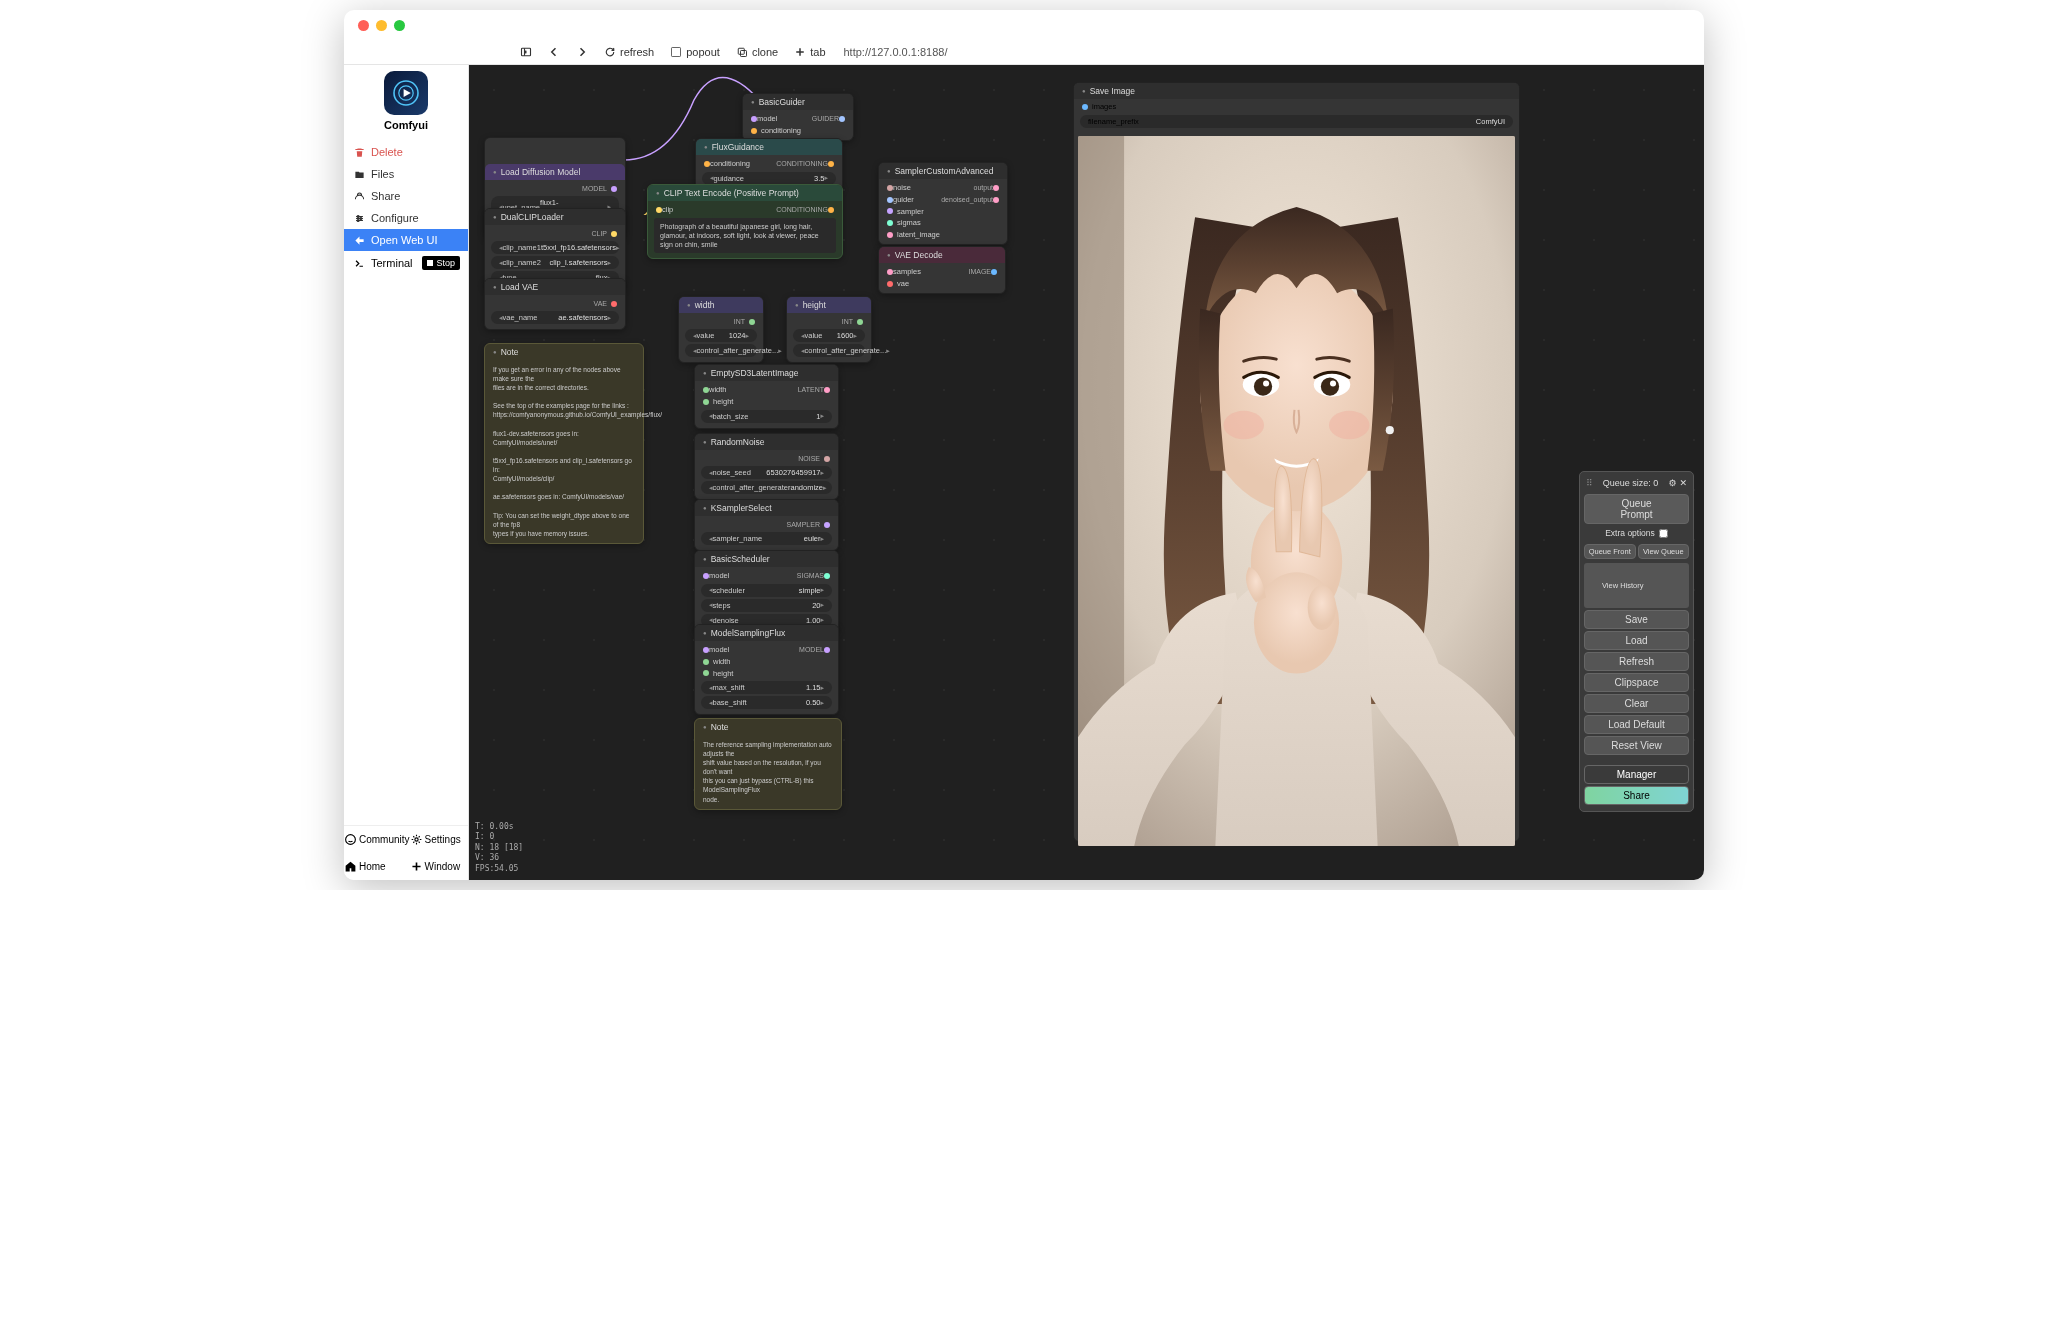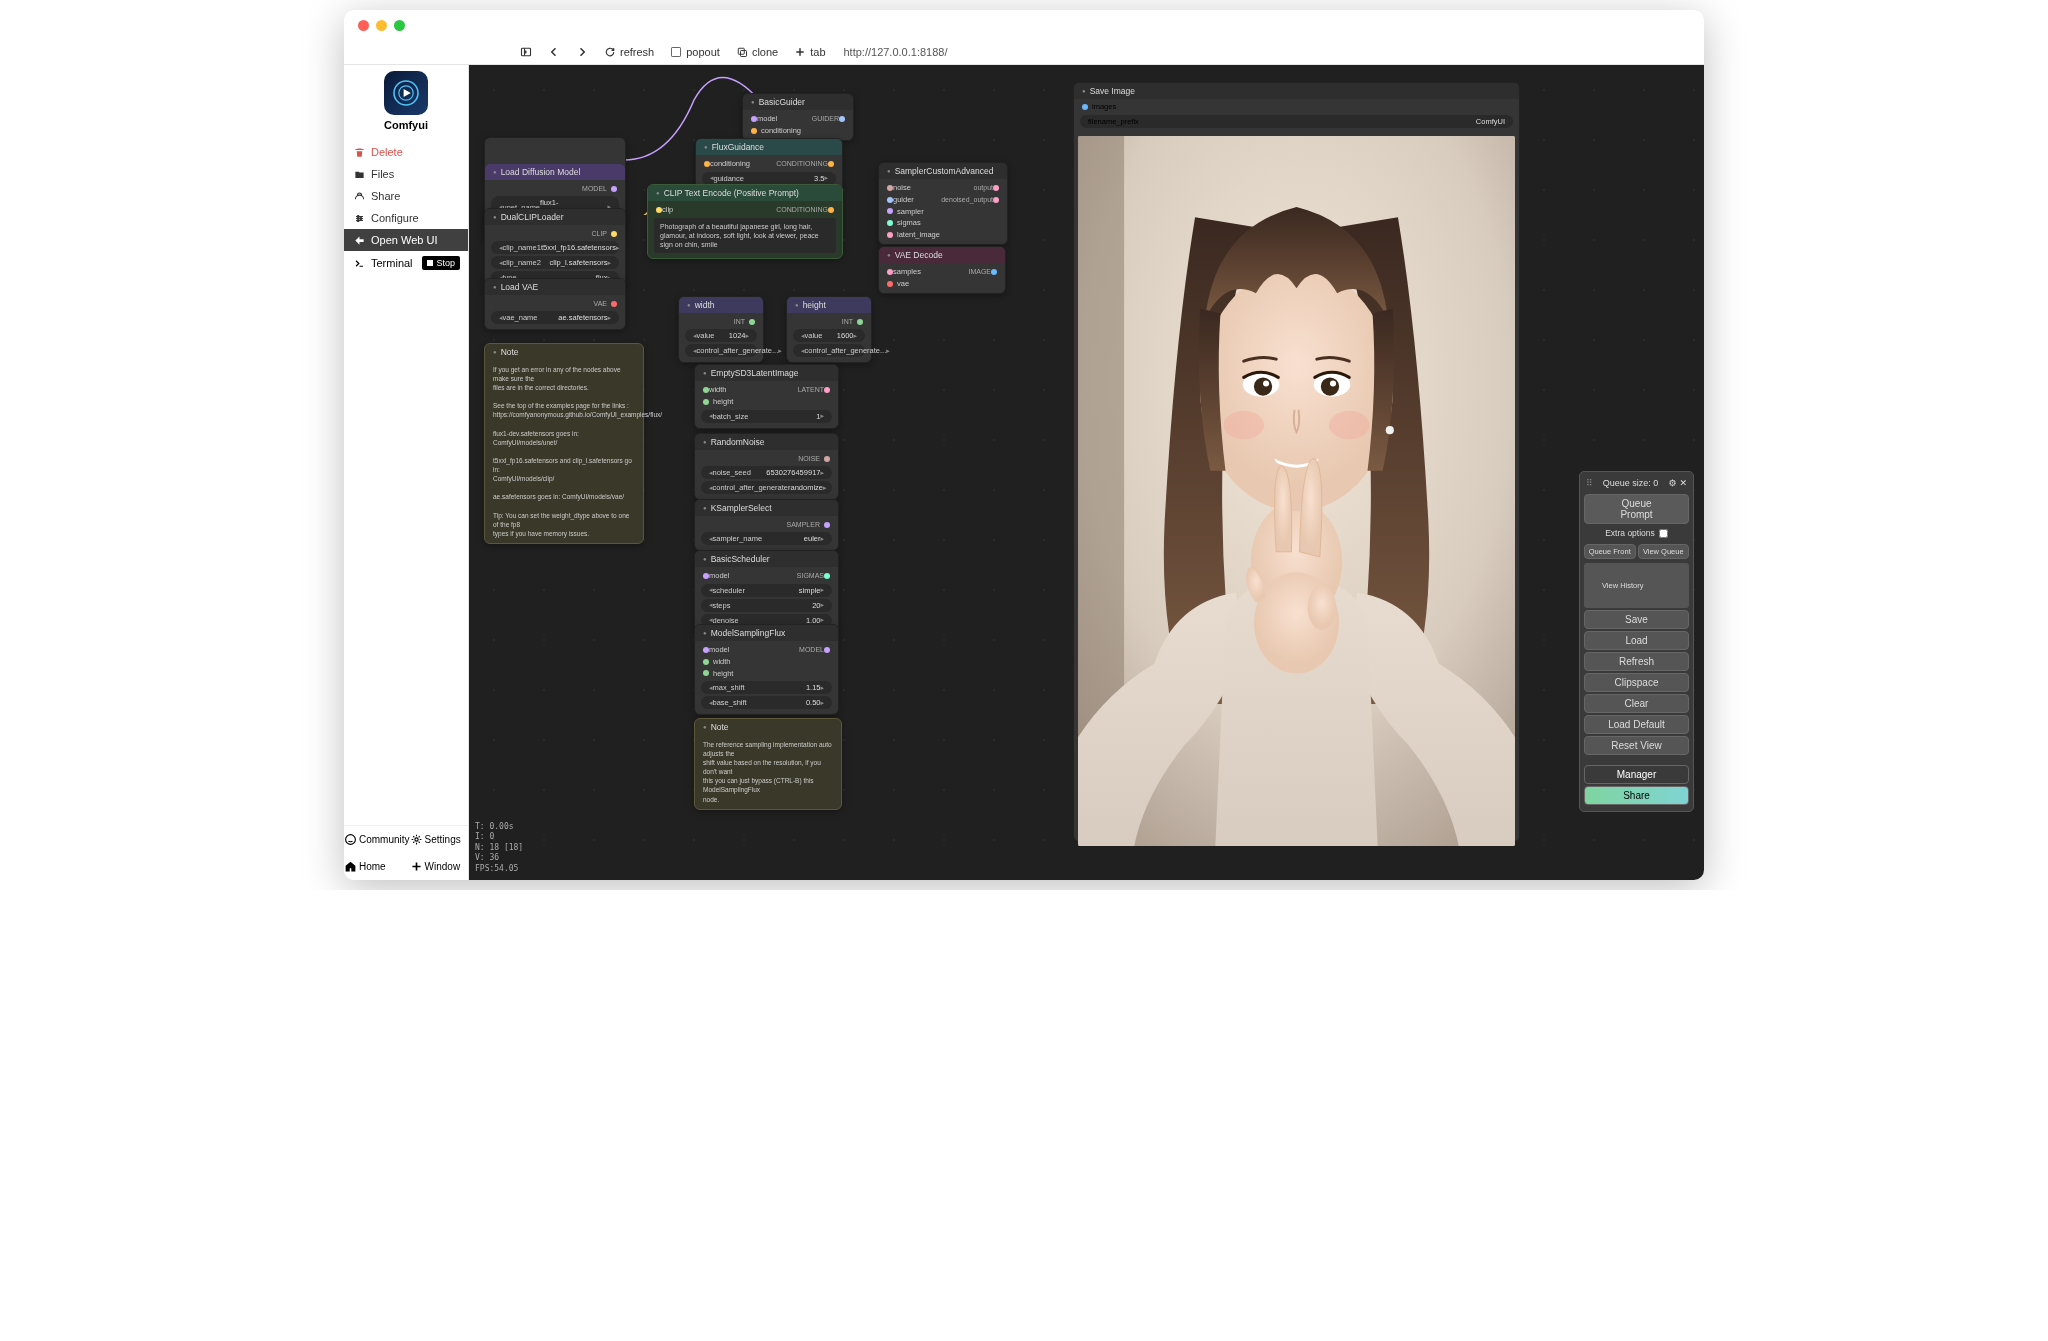--- a/index.html
+++ b/index.html
@@ -12,21 +12,21 @@
 .tbtn { display: flex; align-items: center; gap: 4px; padding: 3px 6px; cursor: pointer; }
 .tbtn svg { width: 12px; height: 12px; }
 .urlbar { flex: 1; margin-left: 8px; font-size: 11px; color: #555; }
 .body { flex: 1; display: flex; overflow: hidden; }
 .sidebar { width: 125px; background: #fff; display: flex; flex-direction: column; border-right: 1px solid #e5e5e5; font-size: 11px; }
 .logo { width: 44px; height: 44px; margin: 6px auto 4px; border-radius: 10px; background: linear-gradient(135deg,#0a1a3a,#1a3a6a); display: flex; align-items: center; justify-content: center; }
 .logo svg { width: 32px; height: 32px; }
 .appname { text-align: center; font-size: 11px; font-weight: 600; margin-bottom: 10px; }
 .navitem { display: flex; align-items: center; padding: 5px 10px; gap: 6px; cursor: pointer; color: #333; }
 .navitem.del { color: #d9534f; }
-.navitem.active { background: #404040; color: #fff; }
+.navitem.active { background: #3b82f6; color: #fff; }
 .navitem svg { width: 11px; height: 11px; flex-shrink: 0; }
 .terminal-row { display: flex; align-items: center; justify-content: space-between; padding: 5px 8px 5px 10px; gap: 6px; cursor: pointer; }
 .terminal-row .left { display: flex; align-items: center; gap: 6px; }
 .stopbtn { background: #000; color: #fff; font-size: 9px; padding: 2px 5px; border-radius: 2px; display: flex; align-items: center; gap: 3px; }
 .stopbtn::before { content: ''; width: 6px; height: 6px; background: #fff; }
 .sidebar-spacer { flex: 1; }
 .bottom-grid { display: grid; grid-template-columns: 1fr 1fr; border-top: 1px solid #eee; }
 .bottom-grid > div { display: flex; flex-direction: row; align-items: center; padding: 7px 0; font-size: 10px; cursor: pointer; gap: 2px; }
 .bottom-grid svg { width: 13px; height: 13px; }
 

